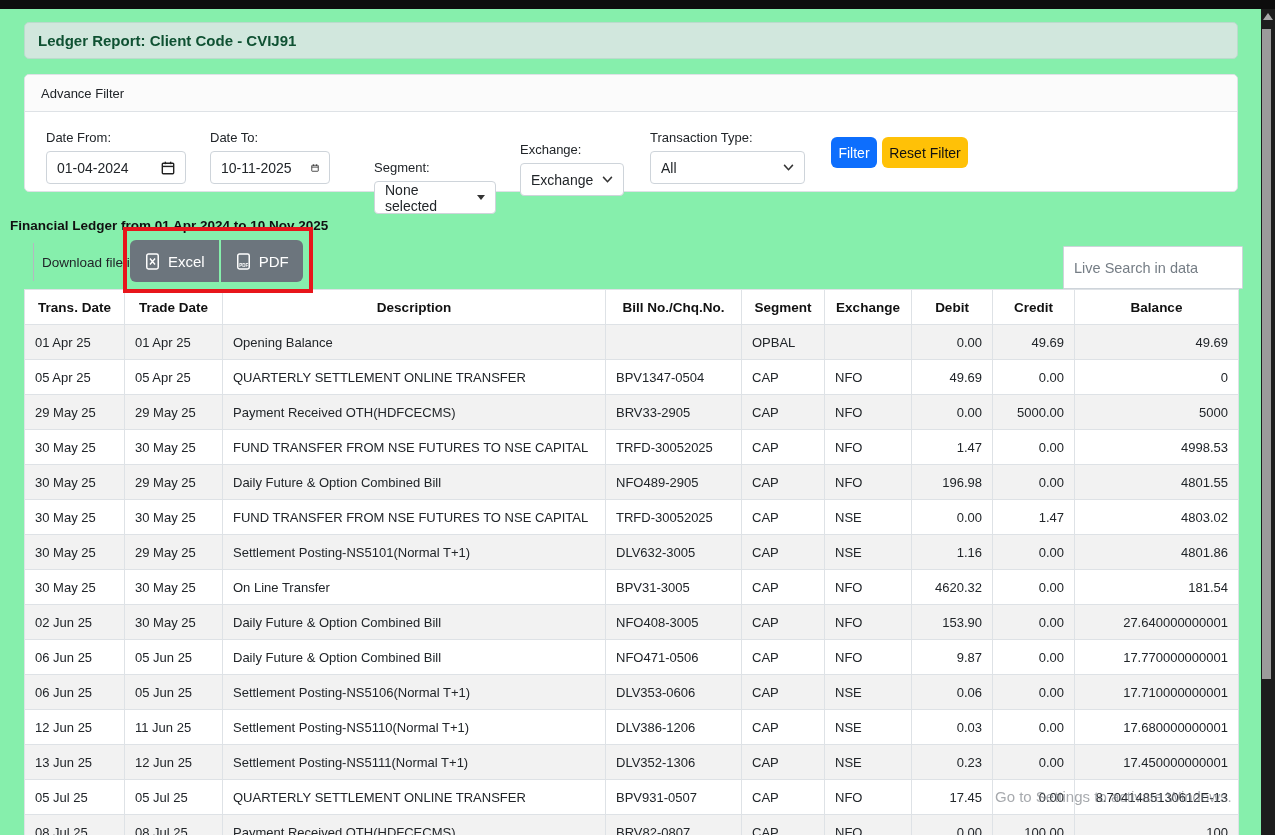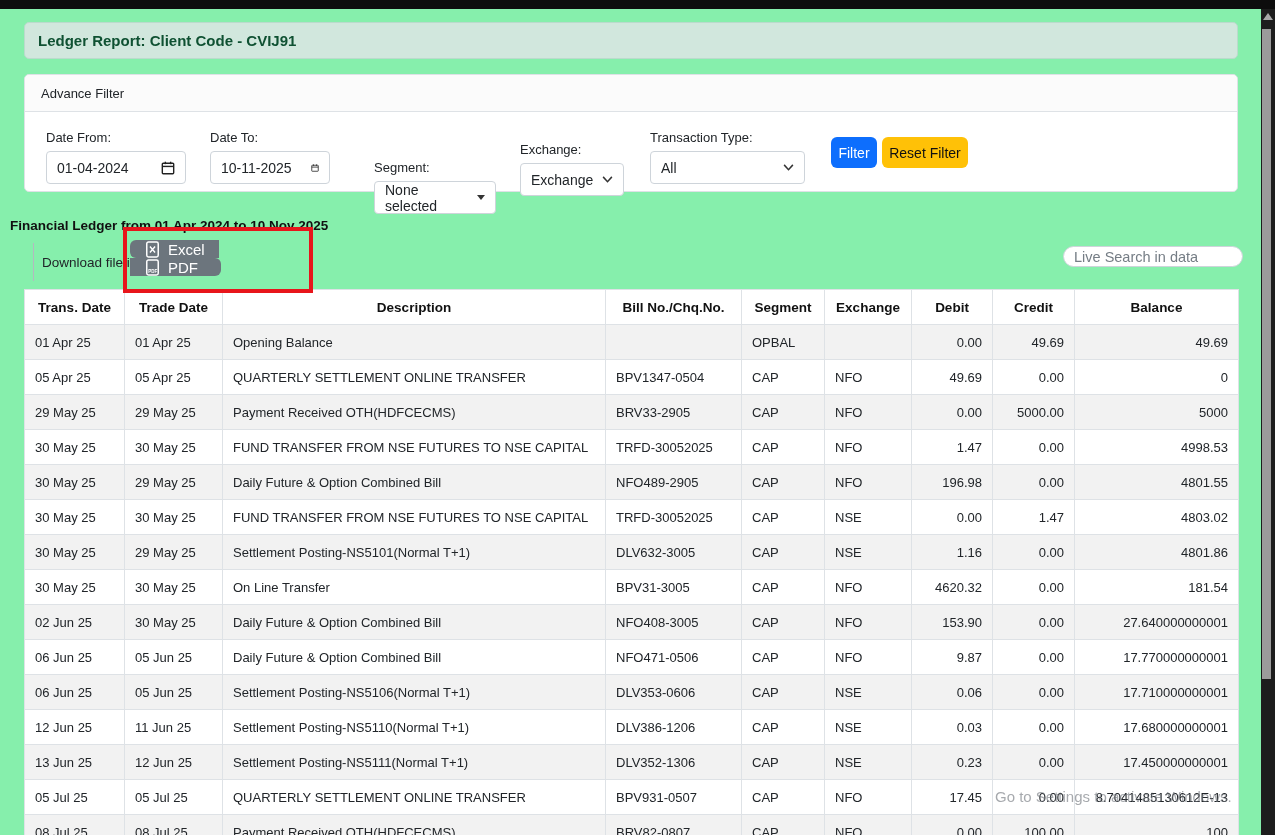--- a/index.html
+++ b/index.html
@@ -42,30 +42,30 @@
   .chevron { margin-left:8px; }
   .btn { border:none; border-radius:6px; font-size:14px; height:31px; cursor:pointer;
          font-family:"Liberation Sans", sans-serif; }
   .btn-filter { position:absolute; left:806px; top:62px; width:46px; background:#0d6efd; color:#fff; }
   .btn-reset  { position:absolute; left:857px; top:62px; width:86px; background:#ffc107; color:#111; }
 
   
   .ledger-heading { position:absolute; left:10px; top:218px; font-size:13.5px; font-weight:bold; color:#111; }
   .download-wrap { position:absolute; left:33px; top:243px; height:38px; border-left:1px solid #b3b9bf;
                    display:flex; align-items:center; padding-left:8px; font-size:13.5px; color:#212529; }
-  .btn-group { position:absolute; left:130px; top:240px; height:36px; display:flex;flex-direction:column; }
+  .btn-group { position:absolute; left:130px; top:240px; height:36px; display:flex; }
   .dl-btn { background:#6c757d; color:#fff; border:none; height:42px; display:flex; align-items:center;
             gap:7px; font-size:15px; padding:0 14px; cursor:pointer;
             font-family:"Liberation Sans", sans-serif; }
   .dl-btn.excel { border-radius:6px 0 0 6px; margin-right:2px; }
   .dl-btn.pdf { border-radius:0 6px 6px 0; }
   .red-annotation { position:absolute; left:123px; top:227px; width:190px; height:66px;
                     border:4px solid #e8151b; z-index:6; pointer-events:none; }
-  .search-input { position:absolute; left:1063px; top:246px; width:180px; height:21px;
-                  border:1px solid #ced4da; border-radius:12px; padding:0 10px; font-size:14.5px;
+  .search-input { position:absolute; left:1063px; top:246px; width:180px; height:43px;
+                  border:1px solid #ced4da; border-radius:1px; padding:0 10px; font-size:14.5px;
                   font-family:"Liberation Sans", sans-serif; color:#212529; }
   .search-input::placeholder { color:#757d85; }
 
   
   .ledger-table { position:absolute; left:24px; top:289px; width:1214px;
                   border-collapse:collapse; table-layout:fixed; background:#fff; }
   .ledger-table th { height:35px; border:1px solid #dee2e6; font-size:13.5px; font-weight:bold;
                      text-align:center; color:#111; background:#fff; }
   .ledger-table td { height:35px; border:1px solid #dee2e6; font-size:13px; color:#212529;
                      padding:0 10px; text-align:left; white-space:nowrap; overflow:hidden; }

